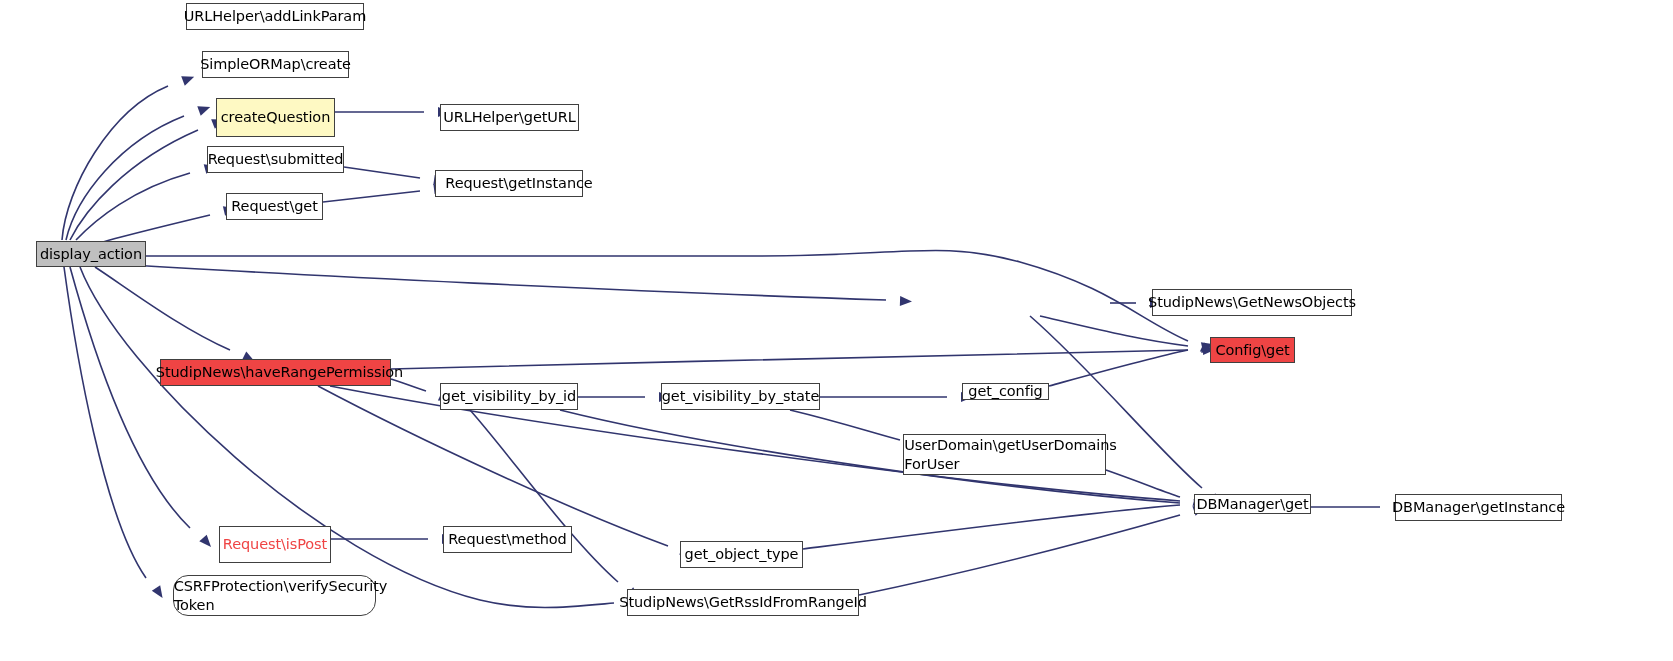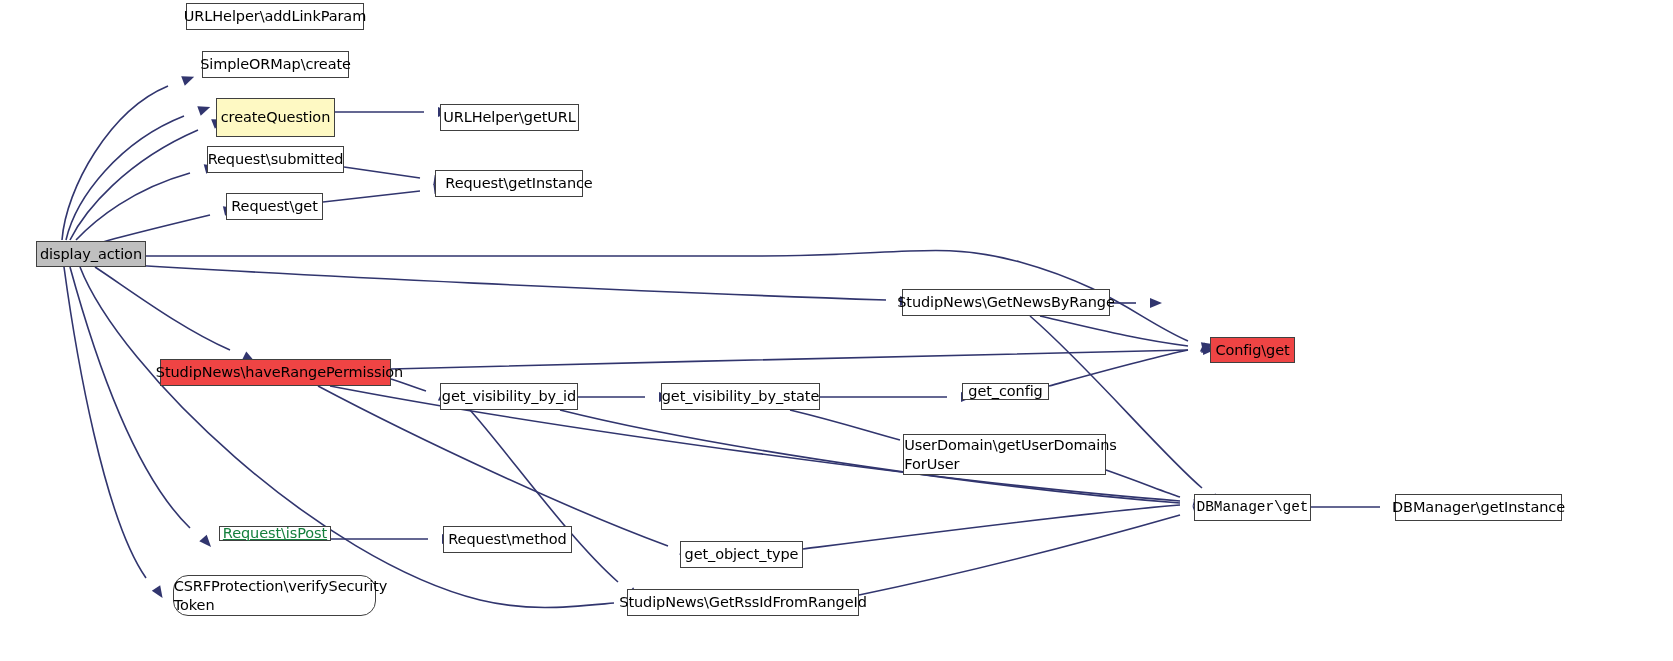--- a/index.html
+++ b/index.html
@@ -120,29 +120,29 @@
       <polygon points="0,-5 12,0 0,5" fill="#31356e" transform="translate(1194,511) rotate(-18)"></polygon>
     </svg>
 <div class="node root" style="left: 5px; top: 241px; width: 110px; height: 26px; border-color: rgb(64, 64, 64); background: rgb(191, 191, 191); color: rgb(0, 0, 0); margin-left: 31px;">display_action</div>
     <div class="node" style="left: 186px; top: 3px; width: 178px; height: 27px; border-color: rgb(64, 64, 64); background: rgb(255, 255, 255); color: rgb(0, 0, 0);">URLHelper\addLinkParam</div>
     <div class="node" style="left: 202px; top: 51px; width: 147px; height: 27px; border-color: rgb(64, 64, 64); background: rgb(255, 255, 255); color: rgb(0, 0, 0);">SimpleORMap\create</div>
     <div class="node" style="left: 216px; top: 98px; width: 119px; height: 39px; border-color: rgb(64, 64, 64); background: #fef9c3; color: rgb(0, 0, 0);">createQuestion</div>
     <div class="node" style="left: 440px; top: 98px; width: 139px; height: 27px; border-color: rgb(64, 64, 64); background: rgb(255, 255, 255); color: rgb(0, 0, 0); margin-top: 6px;">URLHelper\getURL</div>
     <div class="node" style="left: 207px; top: 146px; width: 137px; height: 27px; border-color: rgb(64, 64, 64); background: rgb(255, 255, 255); color: rgb(0, 0, 0);">Request\submitted</div>
     <div class="node" style="left: 435px; top: 170px; width: 148px; height: 27px; border-color: rgb(64, 64, 64); background: rgb(255, 255, 255); color: rgb(0, 0, 0); padding-left: 20px;">Request\getInstance</div>
     <div class="node" style="left: 226px; top: 193px; width: 97px; height: 27px; border-color: rgb(64, 64, 64); background: rgb(255, 255, 255); color: rgb(0, 0, 0);">Request\get</div>
-    <div class="node" style="left: 902px; top: 289px; width: 208px; height: 27px; border-color: rgb(64, 64, 64); background: rgb(255, 255, 255); color: rgb(0, 0, 0);">StudipNews\GetNewsByRange</div>
+    <div class="node" style="left: 1152px; top: 289px; width: 200px; height: 27px; border-color: rgb(64, 64, 64); background: rgb(255, 255, 255); color: rgb(0, 0, 0);">StudipNews\GetNewsObjects</div>
     <div class="node" style="left: 1210px; top: 337px; width: 85px; height: 26px; border-color: rgb(64, 64, 64); background: #ef4444; color: rgb(0, 0, 0);">Config\get</div>
     <div class="node" style="left: 160px; top: 359px; width: 231px; height: 27px; border-color: rgb(64, 64, 64); background: #ef4444; color: rgb(0, 0, 0); padding-left: 8px;">StudipNews\haveRangePermission</div>
     <div class="node" style="left: 440px; top: 383px; width: 138px; height: 27px; border-color: rgb(64, 64, 64); background: rgb(255, 255, 255); color: rgb(0, 0, 0);">get_visibility_by_id</div>
     <div class="node" style="left: 661px; top: 383px; width: 159px; height: 27px; border-color: rgb(64, 64, 64); background: rgb(255, 255, 255); color: rgb(0, 0, 0);">get_visibility_by_state</div>
     <div class="node" style="left: 962px; top: 383px; width: 87px; height: 17px; border-color: rgb(64, 64, 64); background: rgb(255, 255, 255); color: rgb(0, 0, 0);">get_config</div>
     <div class="node two-line" style="left: 903px; top: 434px; width: 203px; height: 41px; border-color: rgb(64, 64, 64); background: rgb(255, 255, 255); color: rgb(0, 0, 0);">UserDomain\getUserDomains
 ForUser</div>
-    <div class="node" style="left: 1194px; top: 494px; width: 117px; height: 27px; border-color: rgb(64, 64, 64); background: rgb(255, 255, 255); color: rgb(0, 0, 0); font-family: Liberation Mono, monospace;">DBManager\get</div>
+    <div class="node" style="left: 1194px; top: 494px; width: 117px; height: 20px; border-color: rgb(64, 64, 64); background: rgb(255, 255, 255); color: rgb(0, 0, 0);">DBManager\get</div>
     <div class="node" style="left: 1395px; top: 494px; width: 167px; height: 27px; border-color: rgb(64, 64, 64); background: rgb(255, 255, 255); color: rgb(0, 0, 0);">DBManager\getInstance</div>
-    <div class="node" style="left: 219px; top: 526px; width: 112px; height: 15px; border-color: rgb(64, 64, 64); background: rgb(255, 255, 255); color: #15803d; text-decoration: underline;">Request\isPost</div>
+    <div class="node" style="left: 219px; top: 526px; width: 112px; height: 37px; border-color: rgb(64, 64, 64); background: rgb(255, 255, 255); color: #ef4444;">Request\isPost</div>
     <div class="node" style="left: 443px; top: 526px; width: 129px; height: 27px; border-color: rgb(64, 64, 64); background: rgb(255, 255, 255); color: rgb(0, 0, 0);">Request\method</div>
     <div class="node" style="left: 680px; top: 541px; width: 123px; height: 27px; border-color: rgb(64, 64, 64); background: rgb(255, 255, 255); color: rgb(0, 0, 0);">get_object_type</div>
     <div class="node two-line" style="left: 173px; top: 575px; width: 203px; height: 41px; border-color: rgb(64, 64, 64); background: rgb(255, 255, 255); color: rgb(0, 0, 0); border-radius: 15px;">CSRFProtection\verifySecurity
 Token</div>
     <div class="node" style="left: 627px; top: 589px; width: 232px; height: 27px; border-color: rgb(64, 64, 64); background: rgb(255, 255, 255); color: rgb(0, 0, 0);">StudipNews\GetRssIdFromRangeId</div>
   </div>
 
 </body></html>

